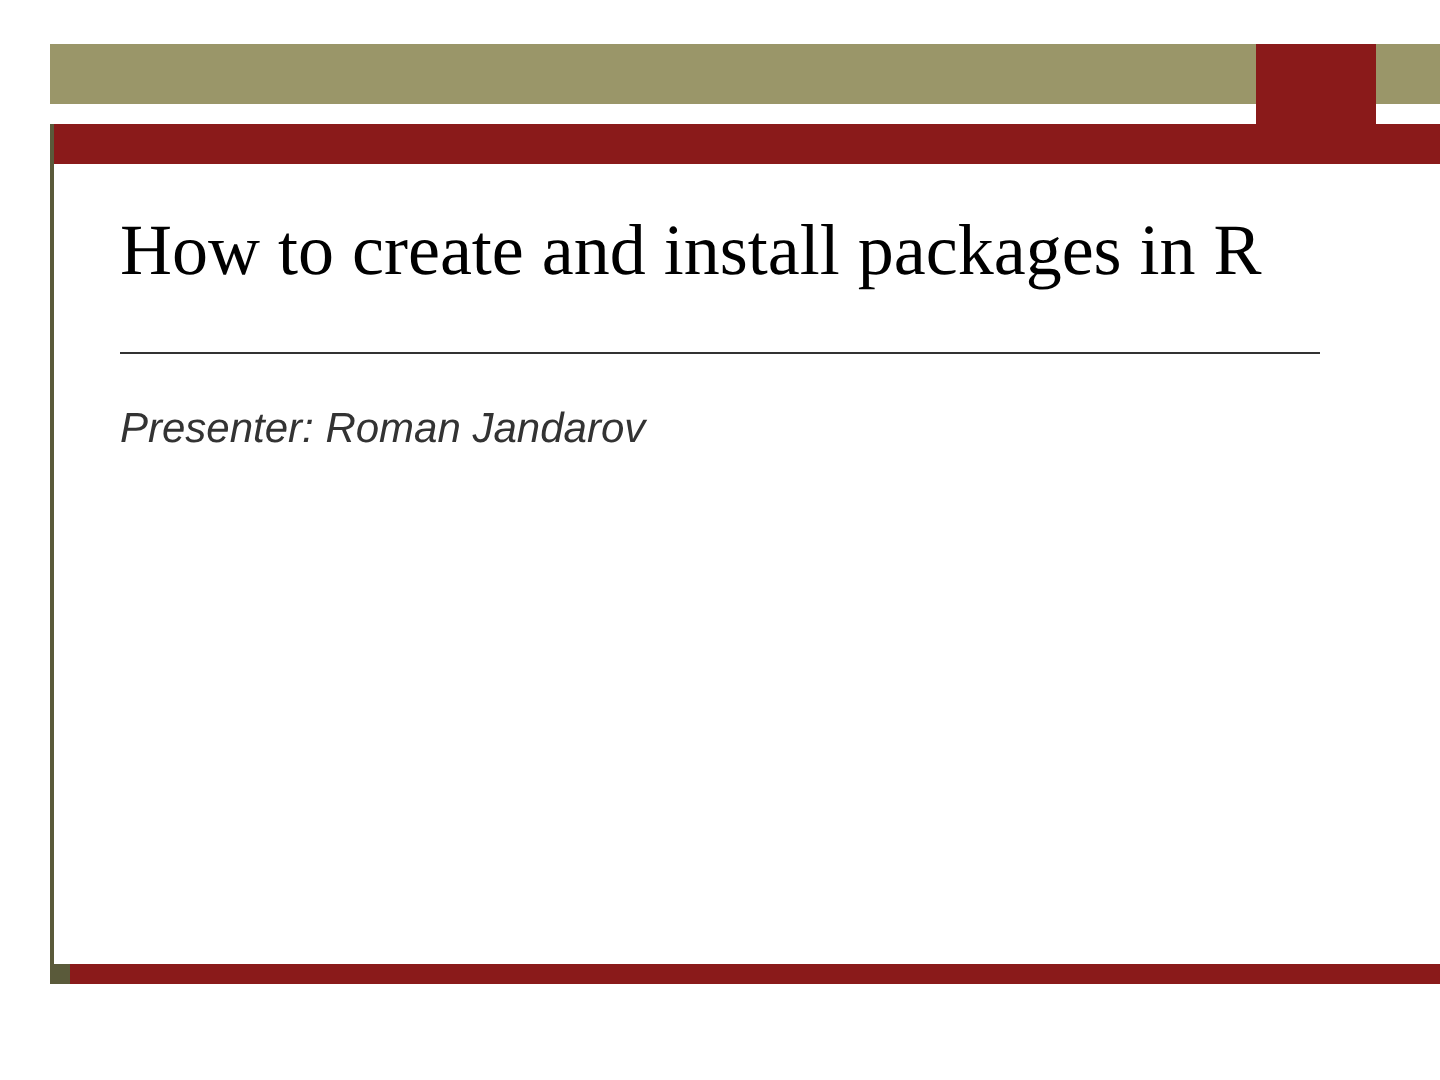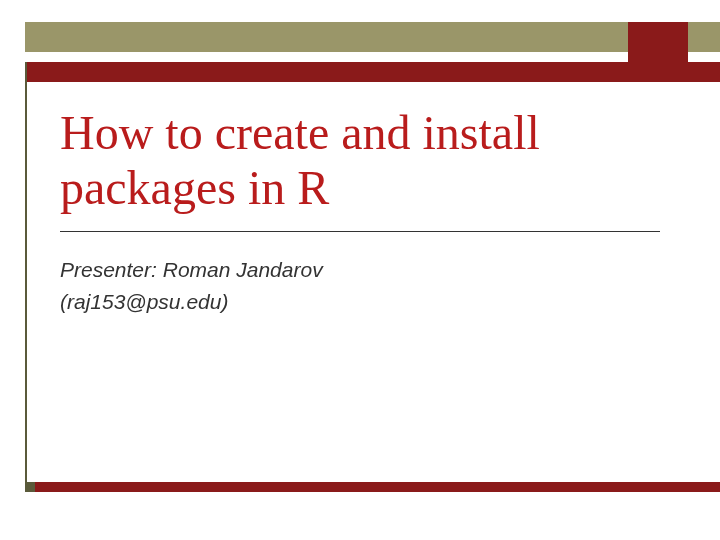--- a/index.html
+++ b/index.html
@@ -47,25 +47,25 @@
       bottom: 48px;
       background: #5a5a3a;
     }
     .content-area {
       position: absolute;
       top: 105px;
       left: 60px;
       right: 60px;
     }
     .title {
-      font-size: 48px;
+      font-size: 36px;
       font-weight: normal;
-      color: #b91c1c;
+      color: #000000;
       line-height: 1.15;
-      margin-bottom: 16px;
+      margin-bottom: 30px;
     }
     .divider {
       border: none;
       border-top: 1px solid #333;
       margin-bottom: 22px;
     }
     .presenter {
       font-family: Arial, Helvetica, sans-serif;
       font-size: 21px;
       color: #333;
@@ -95,18 +95,17 @@
 <div class="top-olive-bar"></div>
 <div class="top-maroon-bar"></div>
 <div class="corner-square"></div>
 <div class="left-vertical-line"></div>
 
 <div class="content-area">
   <h1 class="title">How to create and install packages in R</h1>
   <hr class="divider">
   <div class="presenter">
     <div>Presenter: Roman Jandarov</div>
-    <div>(raj153@psu.edu)</div>
   </div>
 </div>
 
 <div class="bottom-bar"></div>
 <div class="bottom-square"></div>
 
 </body></html>

